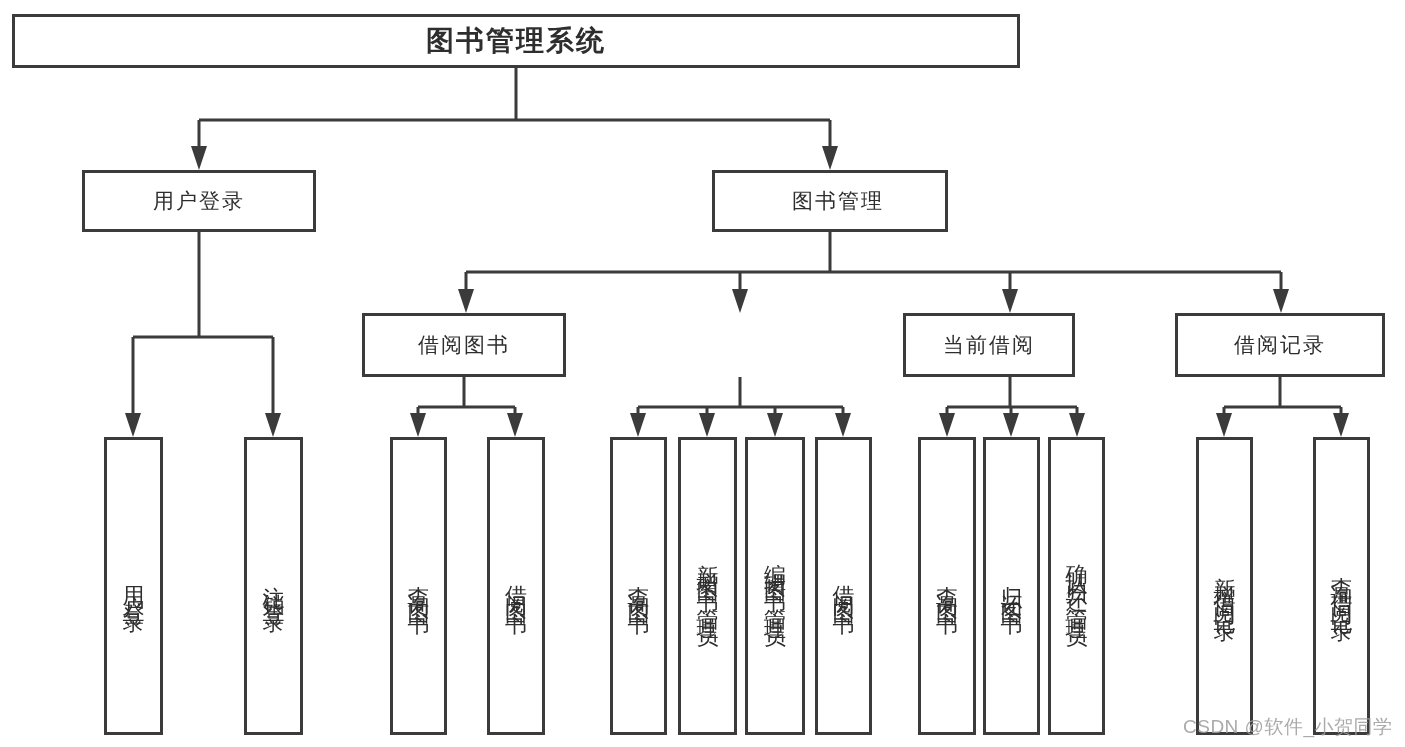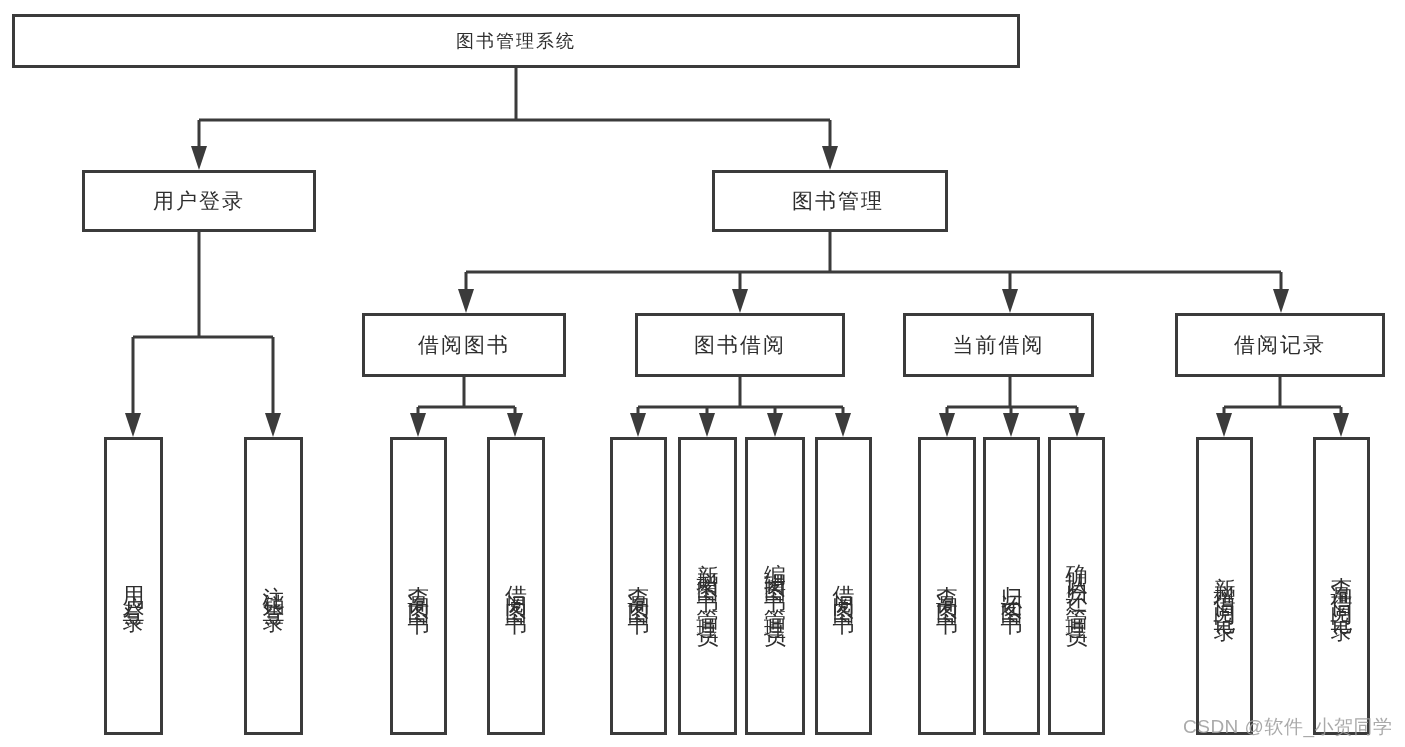--- a/index.html
+++ b/index.html
@@ -33,22 +33,23 @@
     justify-content: center;
     z-index: 2;
     color: #2e2e2e;
   }
   .node.h span {
     font-size: 21px;
     letter-spacing: 2px;
     white-space: nowrap;
   }
   .node.root span {
-    font-size: 18px;
+    font-size: 28px;
     letter-spacing: 2px;
+    font-weight: bold;
   }
   .node.v span {
     writing-mode: vertical-rl;
     font-size: 22px;
     letter-spacing: 9px;
     line-height: 1;
     white-space: nowrap;
   }
   #watermark {
     position: absolute;
@@ -113,24 +114,21 @@
   <div class="node h" style="left:82px; top:170px; width:234px; height:62px;">
     <span>用户登录</span>
   </div>
   <div class="node h" style="left:712px; top:170px; width:236px; height:62px;padding-left:16px;">
     <span>图书管理</span>
   </div>
 
   <div class="node h" style="left:362px; top:313px; width:204px; height:64px;">
     <span>借阅图书</span>
   </div>
-  <div class="node h" style="left:635px; top:313px; width:210px; height:64px;">
-    <span>图书借阅</span>
-  </div>
-  <div class="node h" style="left:903px; top:313px; width:191px; height:64px;">
+  <div class="node h" style="left:903px; top:313px; width:172px; height:64px;">
     <span>当前借阅</span>
   </div>
   <div class="node h" style="left:1175px; top:313px; width:210px; height:64px;">
     <span>借阅记录</span>
   </div>
 
   <div class="node v" style="left:104px; top:437px; width:59px; height:298px;">
     <span>用户登录</span>
   </div>
   <div class="node v" style="left:244px; top:437px; width:59px; height:298px;">

